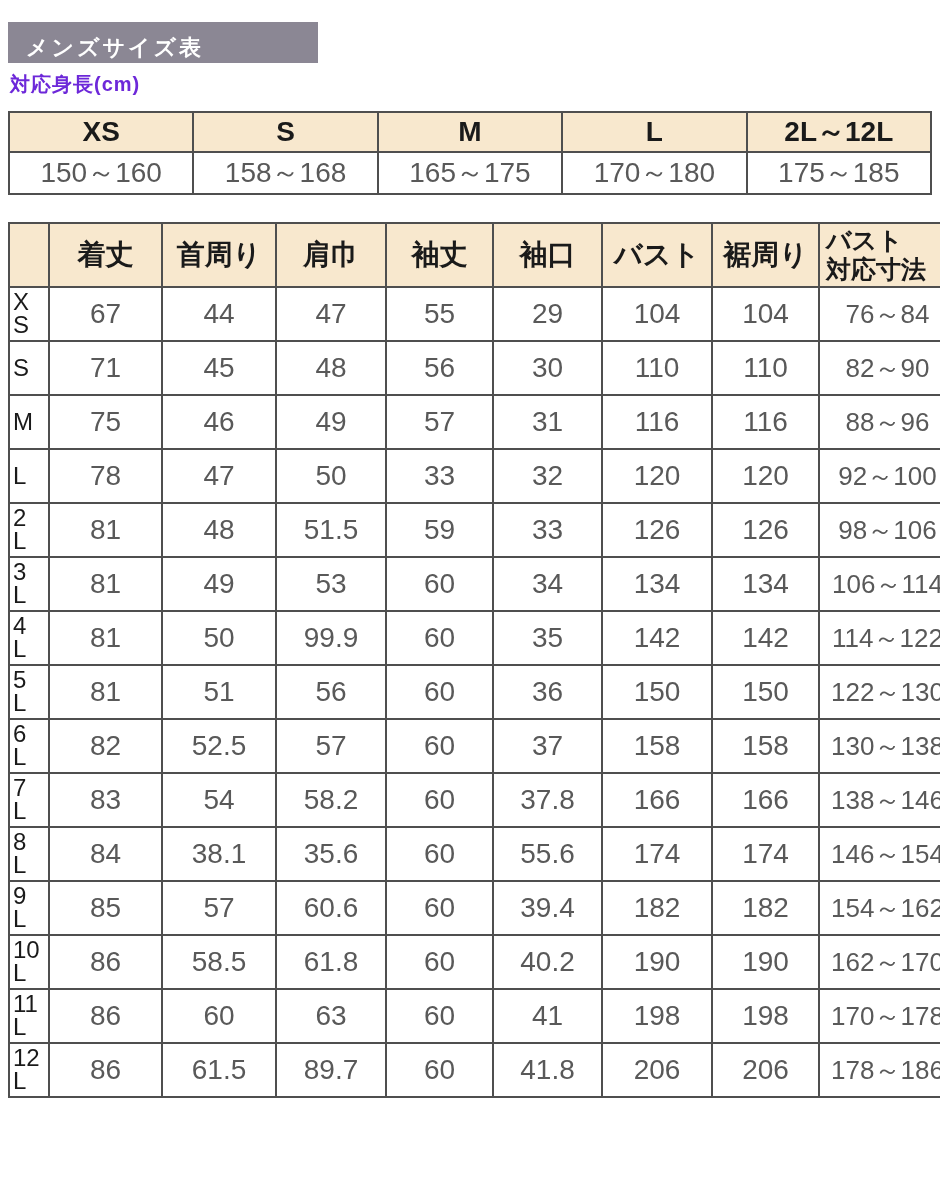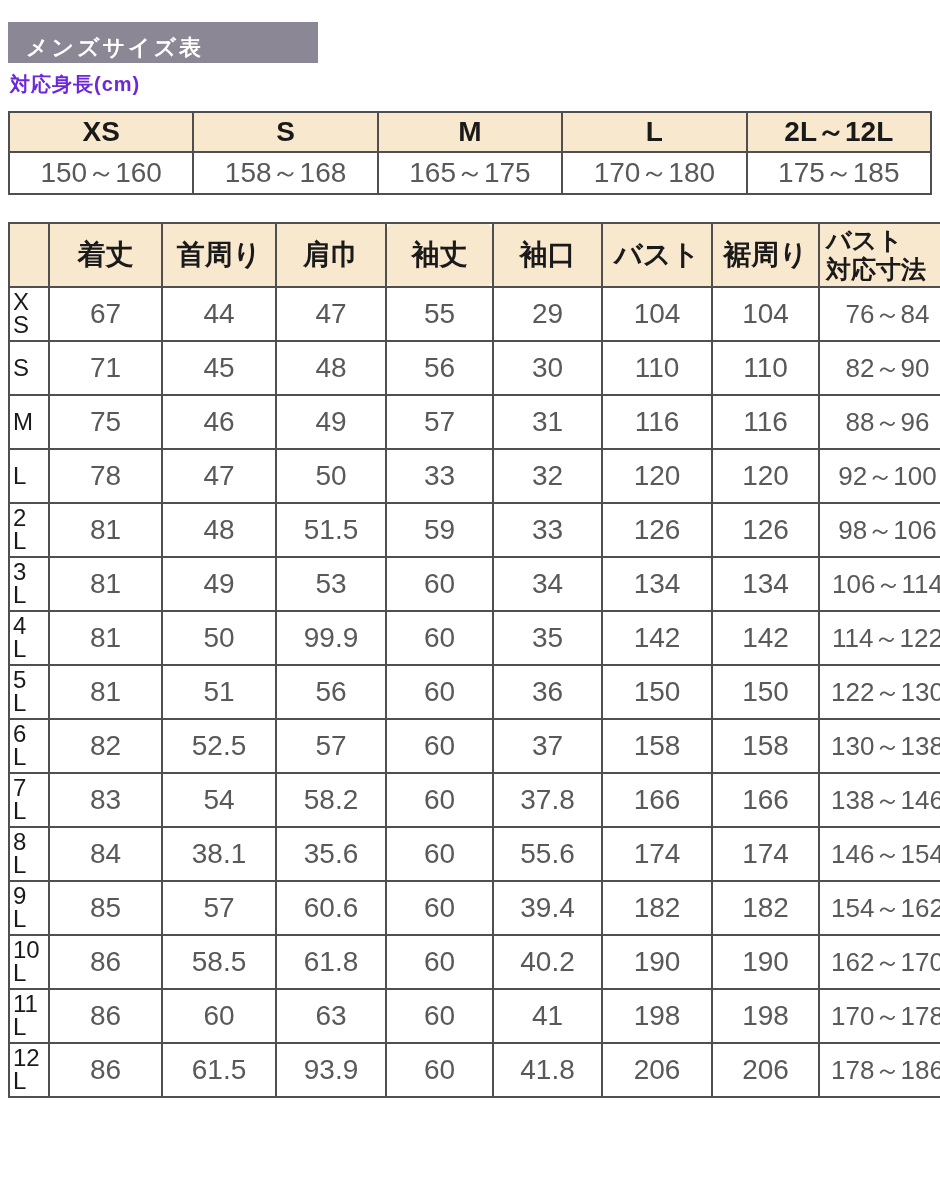--- a/index.html
+++ b/index.html
@@ -142,21 +142,21 @@
     </tbody>
   </table>
 
   <table class="size-table">
     <thead>
       <tr id="size-head">
           <th style="width: 38px;"></th>
           <th style="width: 111px;">着丈</th>
           <th style="width: 112px;">首周り</th>
           <th style="width: 108px;">肩巾</th>
-          <th style="width: 105px; border-radius: 9px;">袖丈</th>
+          <th style="width: 105px;">袖丈</th>
           <th style="width: 107px;">袖口</th>
           <th style="width: 108px;">バスト</th>
           <th style="width: 105px;">裾周り</th>
           <th class="two-line" style="width: 129px;">バスト
 対応寸法</th>
         </tr>
     </thead>
     <tbody id="size-body">
         <tr>
           <td class="size-label">X
@@ -321,21 +321,21 @@
           <td>41</td>
           <td>198</td>
           <td>198</td>
           <td class="range">170～178</td>
         </tr>
         <tr>
           <td class="size-label">12
 L</td>
           <td>86</td>
           <td>61.5</td>
-          <td>93.9</td>
+          <td>89.7</td>
           <td>60</td>
           <td>41.8</td>
           <td>206</td>
           <td>206</td>
           <td class="range">178～186</td>
         </tr>
       </tbody>
   </table>
 
 </div>

